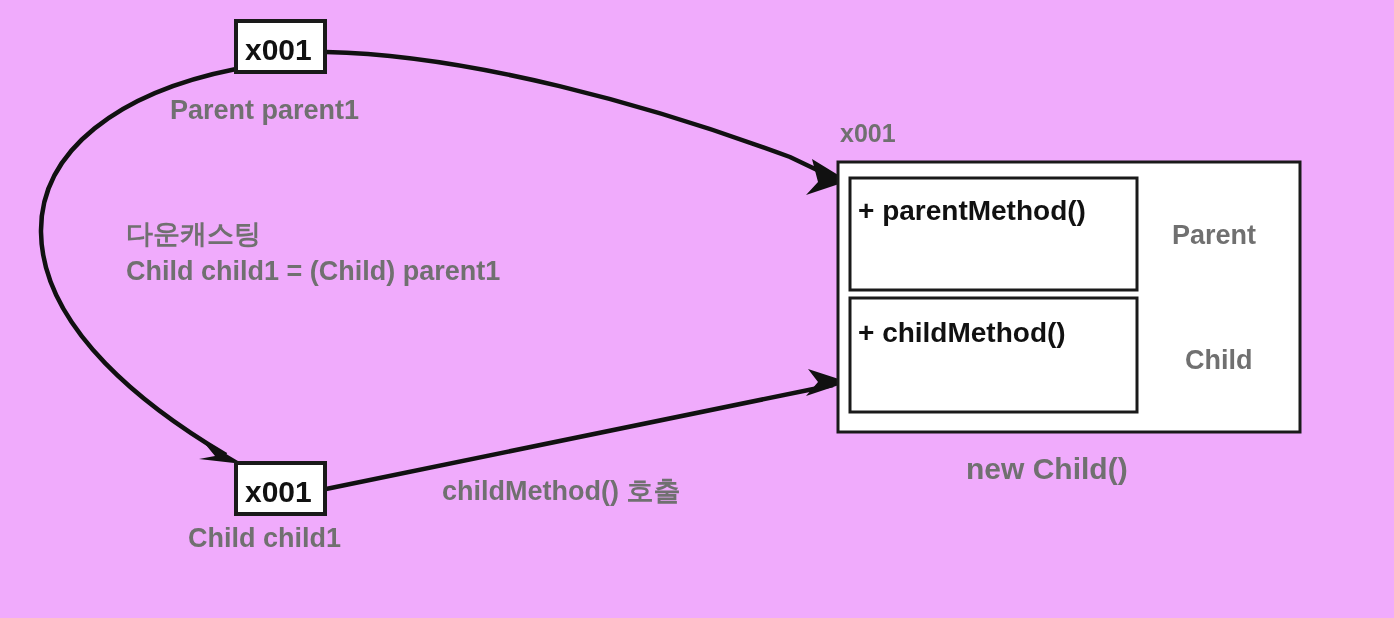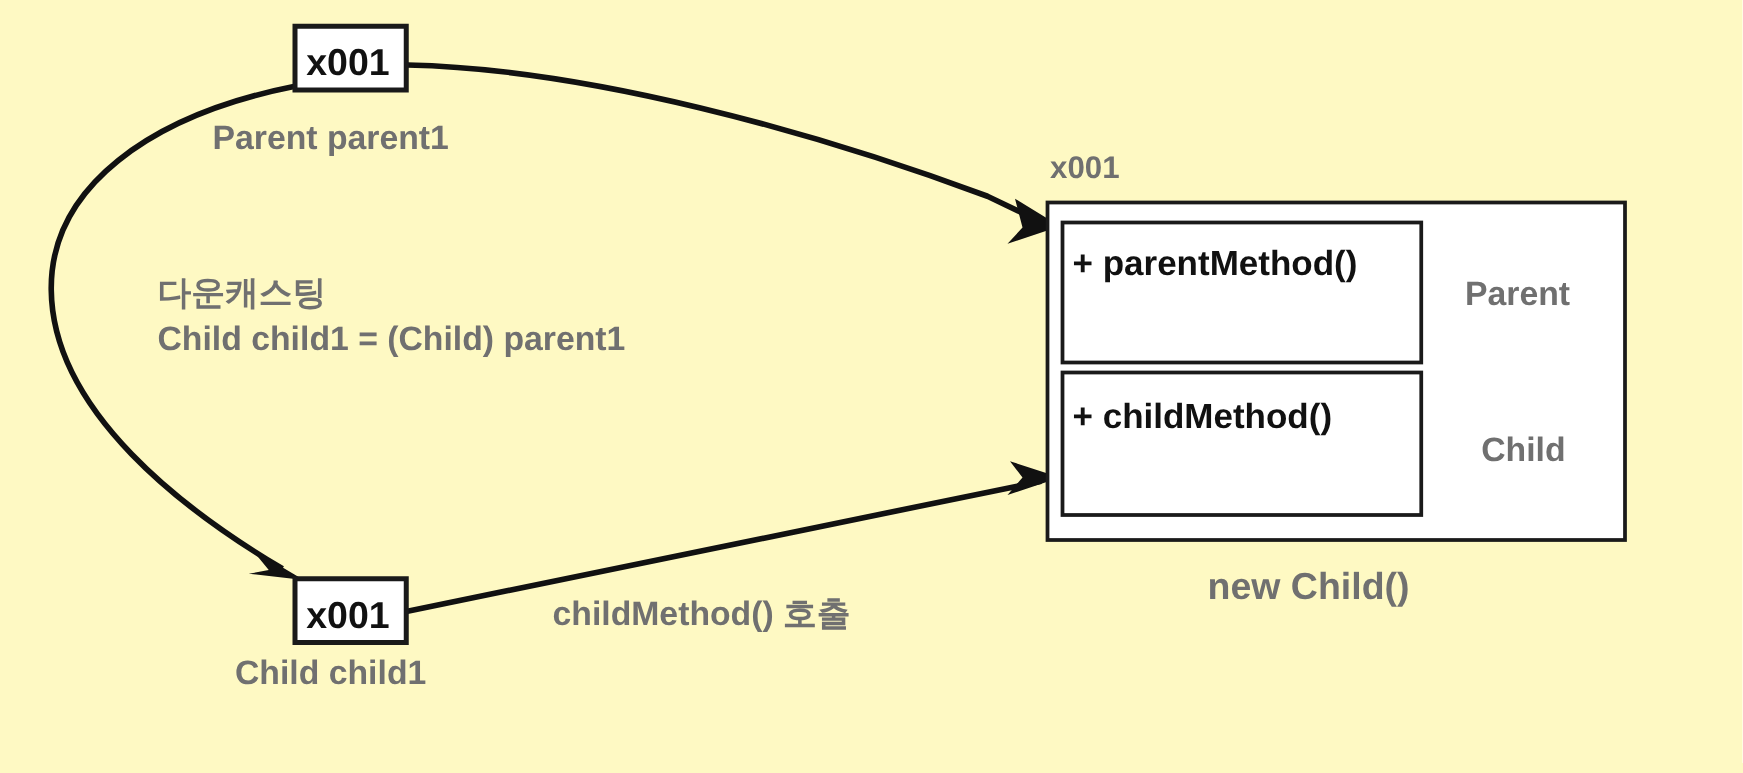--- a/index.html
+++ b/index.html
@@ -10,21 +10,21 @@
   body {
     width: 1394px;
     height: 618px;
     overflow: hidden;
     font-family: "Liberation Sans", "DejaVu Sans", sans-serif;
   }
   #diagram-root {
     position: relative;
     width: 1394px;
     height: 618px;
-    background: #fef9c3;
+    background: #f0abfc;
   }
   svg.canvas {
     position: absolute;
     top: 0;
     left: 0;
     width: 1394px;
     height: 618px;
     display: block;
   }
   

